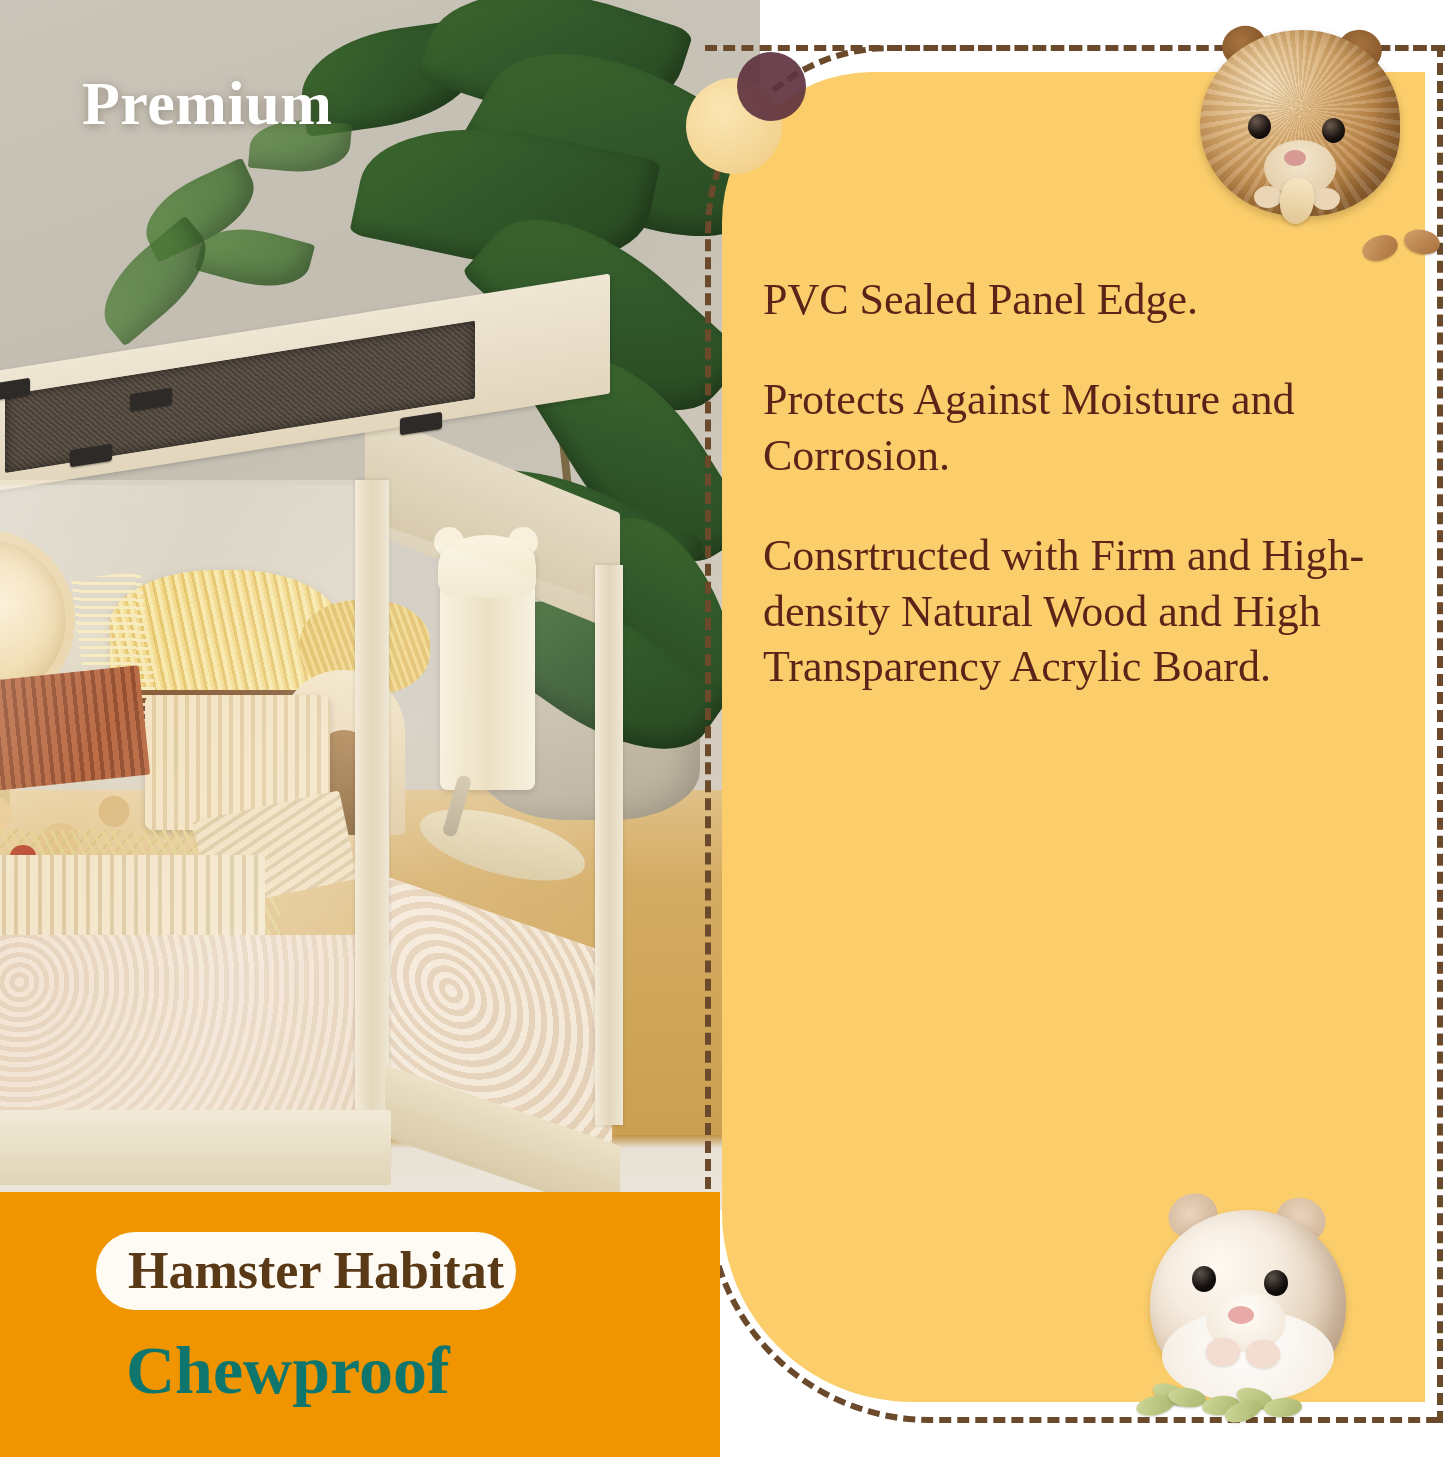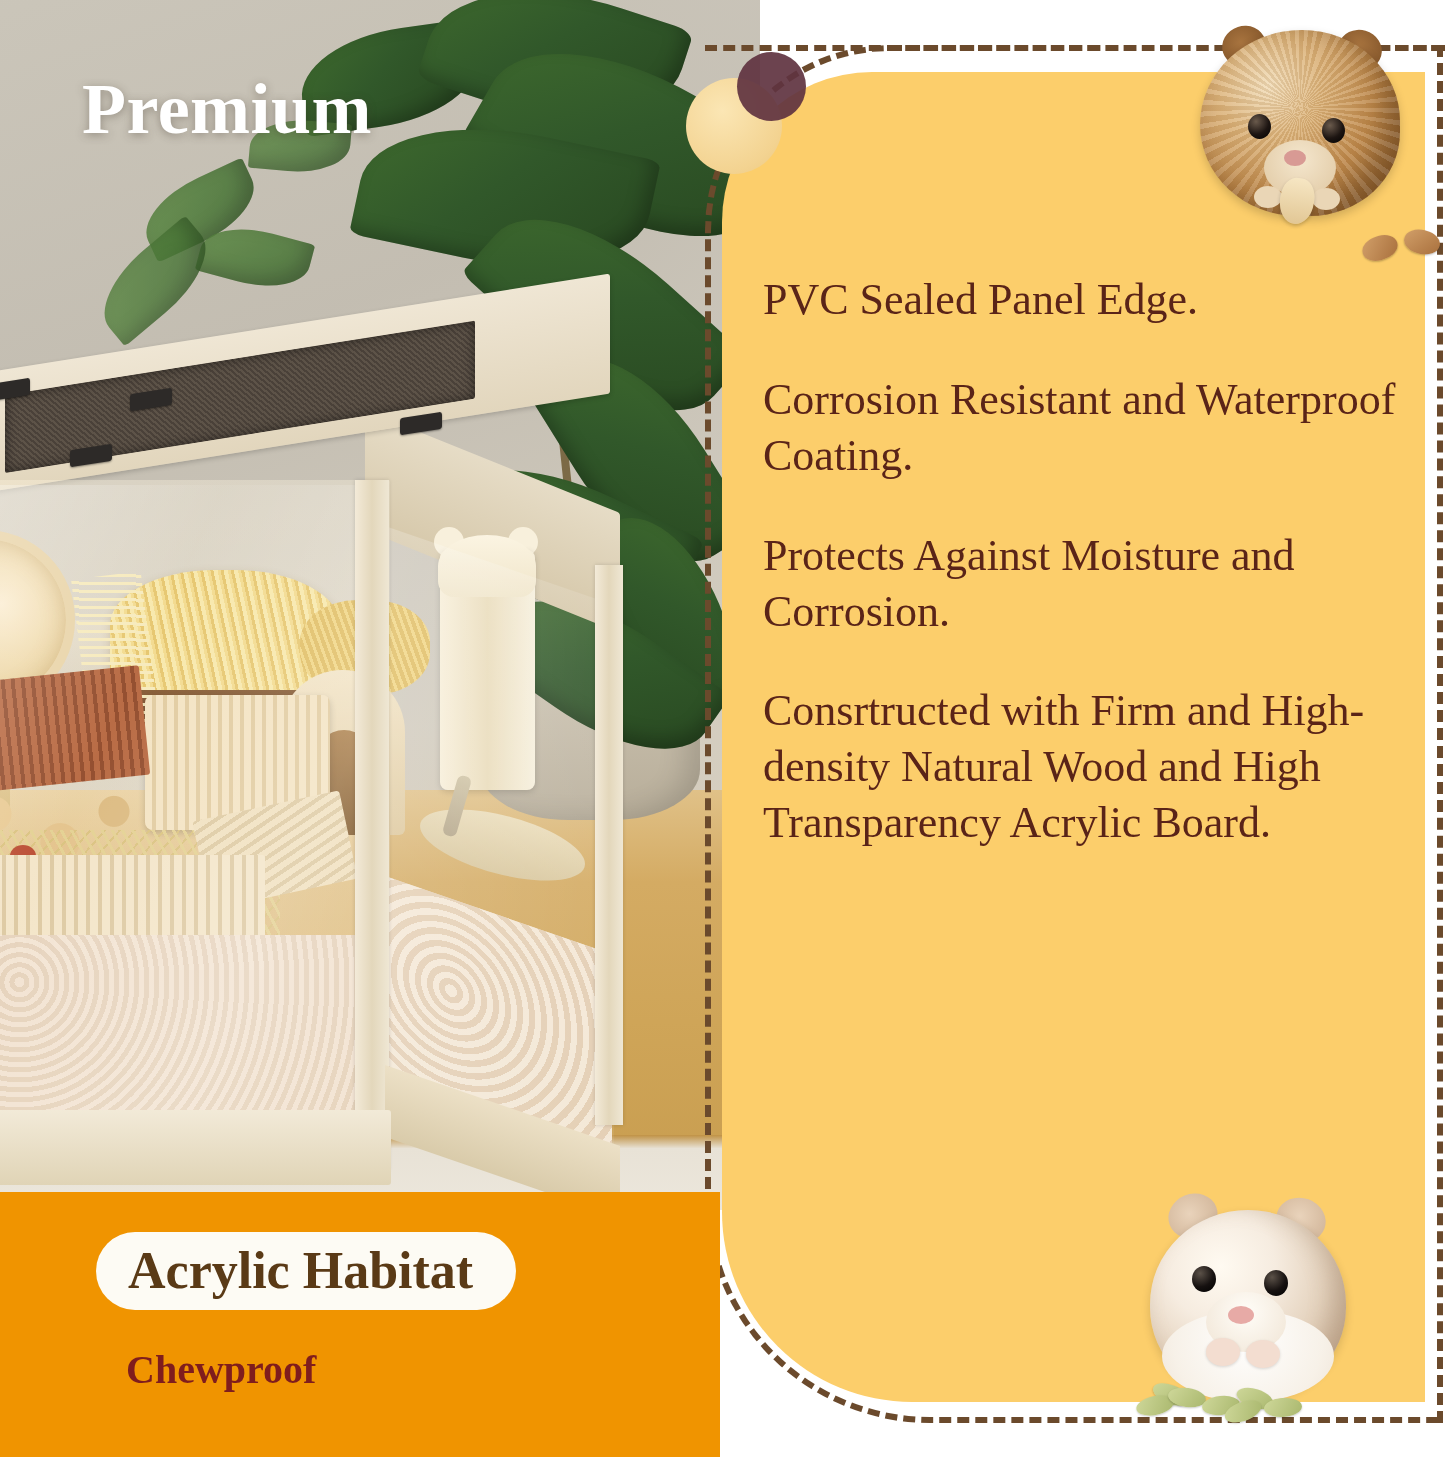--- a/index.html
+++ b/index.html
@@ -280,21 +280,21 @@
     position:absolute; left:415px; top:690px; width:235px; height:72px;
     background:linear-gradient(to bottom,#ece0c6,#d9cbaa);
     transform:skewY(19deg); transform-origin:left top;
   }
 
   
   .headline {
     position:absolute; left:82px; top:68px; width:620px;
     color:#ffffff;
     font-family:"Liberation Serif", serif;
-    font-size:72px; font-weight:700; line-height:1.14;
+    font-size:62px; font-weight:700; line-height:1.14;
     letter-spacing:.5px;
     text-shadow:0 2px 10px rgba(60,50,40,.38);
     z-index:14;
   }
   .headline .l2 { display:block; }
 
   
   .circle-tan {
     position:absolute; left:686px; top:78px; width:96px; height:96px;
     border-radius:50%;
@@ -475,23 +475,23 @@
   .pill-label {
     position:absolute; left:128px; top:1237px; width:560px;
     color:#5a3a16;
     font-family:"Liberation Serif", serif;
     font-weight:700; font-size:52px; line-height:68px;
     white-space:nowrap;
     z-index:17;
   }
   .sub-label {
     position:absolute; left:126px; top:1338px; width:560px;
-    color:#7f1d1d;
+    color:#0f766e;
     font-family:"Liberation Serif", serif;
-    font-weight:700; font-size:40px; line-height:64px;
+    font-weight:700; font-size:68px; line-height:64px;
     white-space:nowrap;
     z-index:17;
   }
 </style>
 </head>
 <body>
 
 <div id="poster">
 
   <div class="photo-bg">
@@ -578,21 +578,20 @@
   <div class="circle-tan"></div>
   <div class="circle-maroon"></div>
 
   <div class="panel-dash"></div>
   <div class="panel-dash-top"></div>
   <div class="panel-dash-right"></div>
   <div class="feature-panel"></div>
 
   <div class="feature-list">
     <div class="feature-item">PVC Sealed Panel Edge.</div>
-    <div class="feature-item">Corrosion Resistant and Waterproof Coating.</div>
     <div class="feature-item">Protects Against Moisture and Corrosion.</div>
     <div class="feature-item">Consrtructed with Firm and High-density Natural Wood and High Transparency Acrylic Board.</div>
   </div>
 
   <div class="hamster hamster-top">
     <div class="ham-ear-a e1"></div>
     <div class="ham-ear-a e2"></div>
     <div class="ham-body-a"></div>
     <div class="ham-fur-a"></div>
     <div class="ham-eye-a y1"></div>
@@ -623,16 +622,16 @@
       <div class="seed s2"></div>
       <div class="seed s3"></div>
       <div class="seed s4"></div>
       <div class="seed s5"></div>
       <div class="seed s7"></div>
     </div>
   </div>
 
   <div class="bottom-banner"></div>
   <div class="pill"></div>
-  <div class="pill-label">Acrylic Habitat</div>
+  <div class="pill-label">Hamster Habitat</div>
   <div class="sub-label">Chewproof</div>
 
 </div>
 
 </body></html>

